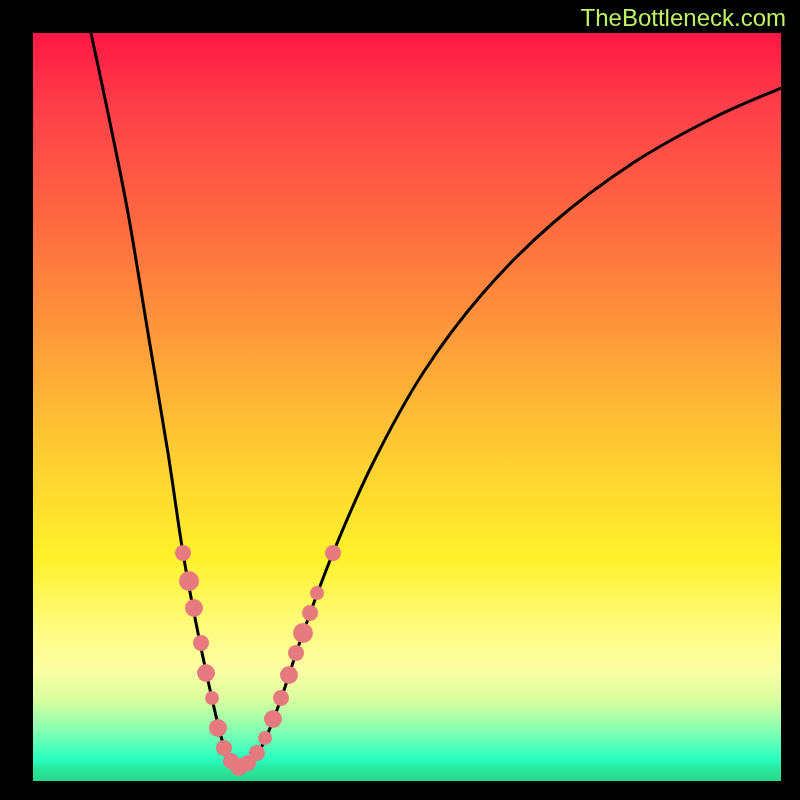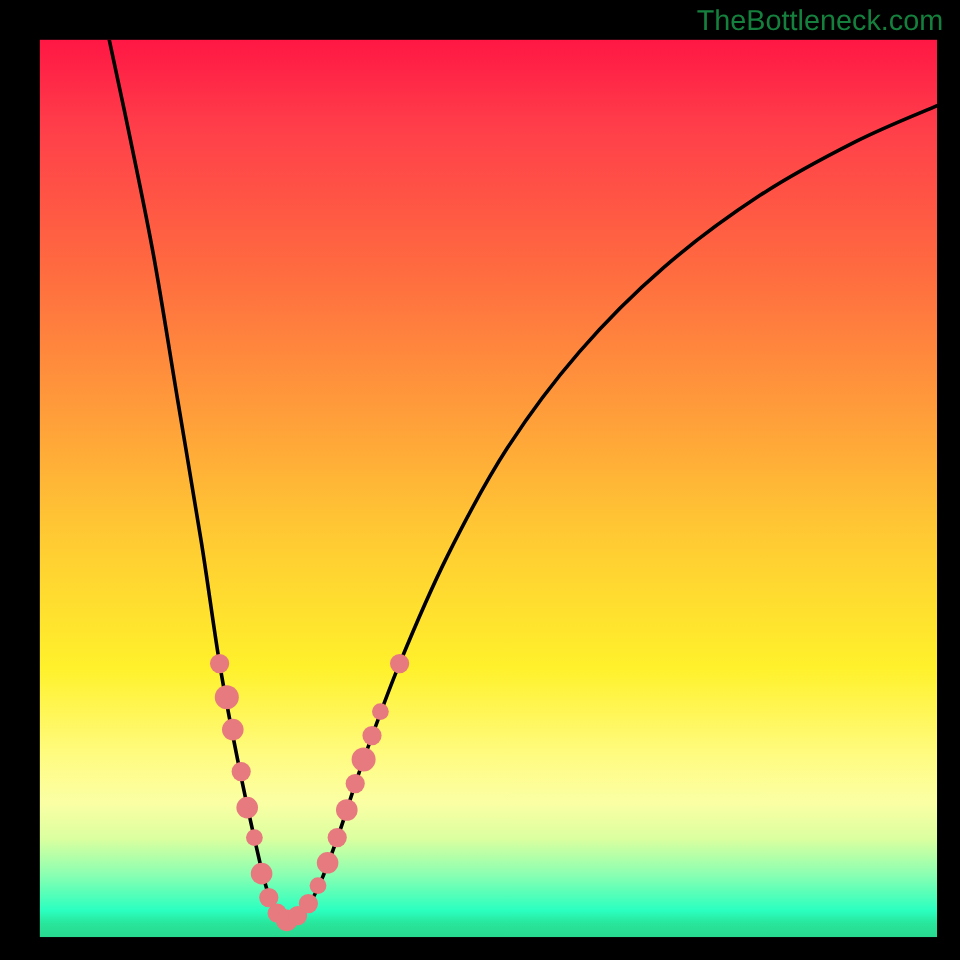--- a/index.html
+++ b/index.html
@@ -56,21 +56,21 @@
     position: absolute;
     top: 0;
     left: 0;
     width: 100%;
     height: 100%;
   }
   .watermark {
     position: absolute;
     top: 4px;
     right: 14px;
-    color: #15803d;
+    color: #bef264;
     font-size: 24px;
     font-weight: 400;
     letter-spacing: 0px;
     font-family: Arial, Helvetica, sans-serif;
   }
 </style>
 </head>
 <body>
 
 <div class="frame">

